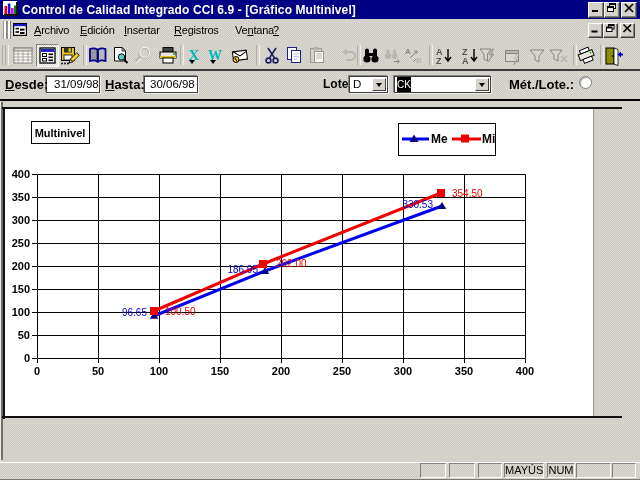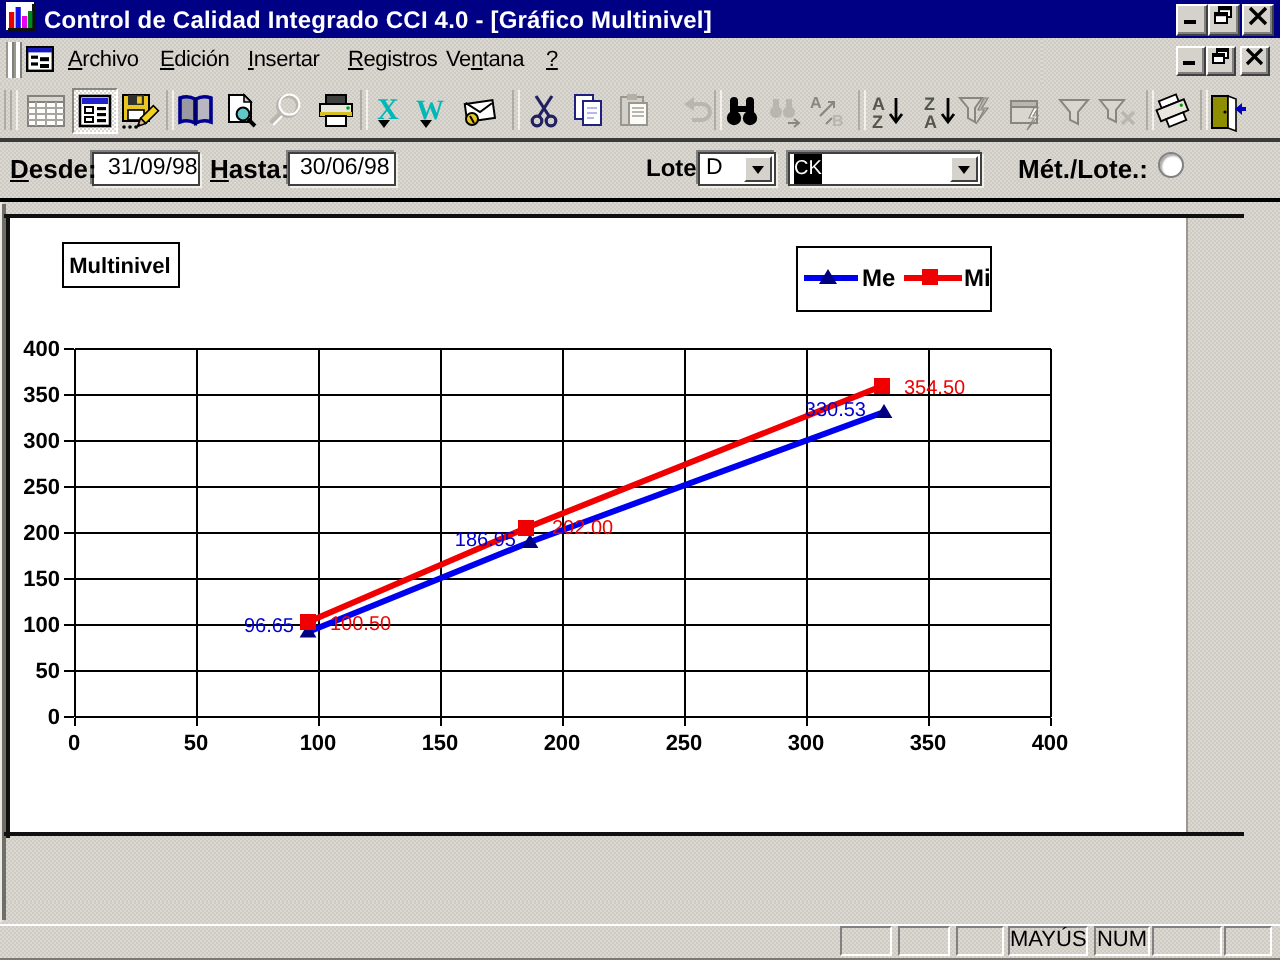--- a/index.html
+++ b/index.html
@@ -37,21 +37,21 @@
 <div class="abs" id="title">
   <svg class="abs" style="left:3px;top:1px" width="15" height="15" viewBox="0 0 15 15">
     <rect x="0" y="0" width="14" height="14" fill="#fff"></rect>
     <rect x="13" y="1" width="2" height="14" fill="#101010"></rect>
     <rect x="1" y="13" width="14" height="2" fill="#101010"></rect>
     <rect x="1.5" y="5" width="2.6" height="8" fill="#e80000"></rect>
     <rect x="4.8" y="2.5" width="2.6" height="10.5" fill="#1010e8"></rect>
     <rect x="8" y="7" width="2.6" height="6" fill="#e800e8"></rect>
     <rect x="11" y="4.5" width="2.2" height="8.5" fill="#00871e"></rect>
   </svg>
-  <div class="abs txt">Control de Calidad Integrado CCI 4.0 - [Gráfico Multinivel]</div>
+  <div class="abs txt">Control de Calidad Integrado CCI 6.9 - [Gráfico Multinivel]</div>
   <div class="abs wbtn" style="left:588px;top:2px"><svg width="12" height="10" viewBox="0 0 12 10">
         <rect x="2" y="7" width="6" height="2" fill="#000"></rect>
       </svg></div>
   <div class="abs wbtn" style="left:604px;top:2px"><svg width="12" height="10" viewBox="0 0 12 10">
         <rect x="3.5" y="0.5" width="6" height="5" fill="#fff" stroke="#000"></rect>
         <rect x="3.5" y="0.5" width="6" height="1.6" fill="#000"></rect>
         <rect x="1.5" y="3.5" width="6" height="5" fill="#fff" stroke="#000"></rect>
         <rect x="1.5" y="3.5" width="6" height="1.6" fill="#000"></rect>
       </svg></div>
   <div class="abs wbtn" style="left:621px;top:2px"><svg width="12" height="10" viewBox="0 0 12 10">
@@ -66,21 +66,21 @@
     <rect x="1" y="1" width="12" height="2.2" fill="#1818c0"></rect>
     <rect x="2.5" y="4.8" width="3.5" height="1.6" fill="#000"></rect>
     <rect x="7" y="5.6" width="4.5" height="2" fill="#000"></rect>
     <rect x="2.5" y="8.2" width="3.5" height="1.6" fill="#000"></rect>
     <rect x="7" y="9" width="4.5" height="2" fill="#000"></rect>
   </svg>
   <span class="abs mi" style="left:34px"><u>A</u>rchivo</span>
   <span class="abs mi" style="left:80px"><u>E</u>dición</span>
   <span class="abs mi" style="left:124px"><u>I</u>nsertar</span>
   <span class="abs mi" style="left:174px"><u>R</u>egistros</span>
-  <span class="abs mi" style="left:223px">Ve<u>n</u>tana</span>
+  <span class="abs mi" style="left:235px">Ve<u>n</u>tana</span>
   <span class="abs mi" style="left:273px"><u>?</u></span>
   <div class="abs wbtn" style="left:588px;top:4px;width:13px;height:13px"><svg width="11" height="9" viewBox="0 0 11 9">
         <rect x="1.5" y="6.5" width="6" height="2" fill="#000"></rect>
       </svg></div>
   <div class="abs wbtn" style="left:603px;top:4px;width:13px;height:13px"><svg width="11" height="9" viewBox="0 0 11 9">
         <rect x="3.5" y="0.5" width="5.5" height="4.5" fill="#fff" stroke="#000"></rect>
         <rect x="3.5" y="0.5" width="5.5" height="1.5" fill="#000"></rect>
         <rect x="1.5" y="3" width="5.5" height="4.5" fill="#fff" stroke="#000"></rect>
         <rect x="1.5" y="3" width="5.5" height="1.5" fill="#000"></rect>
       </svg></div>

